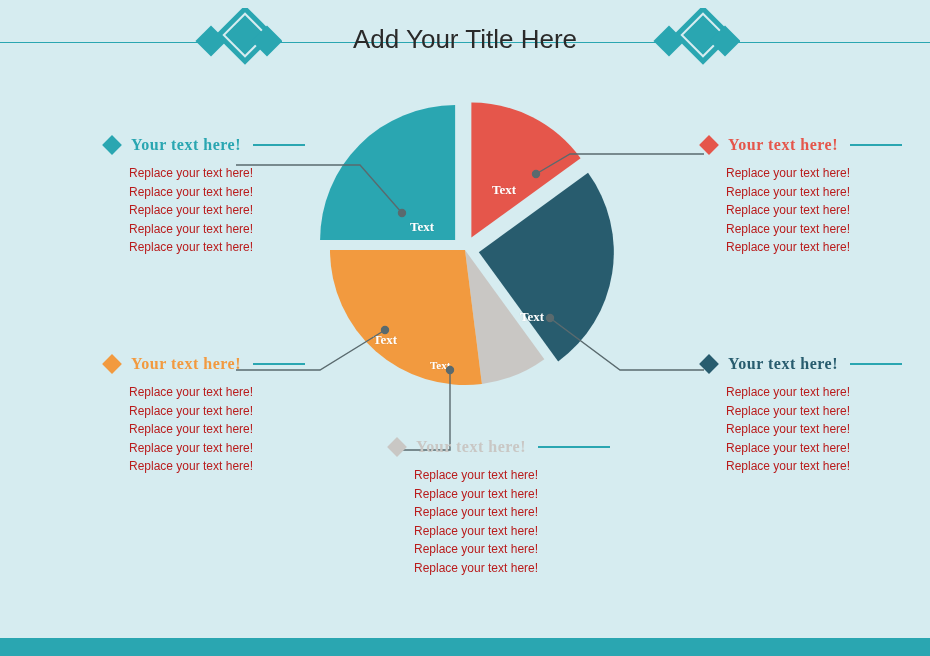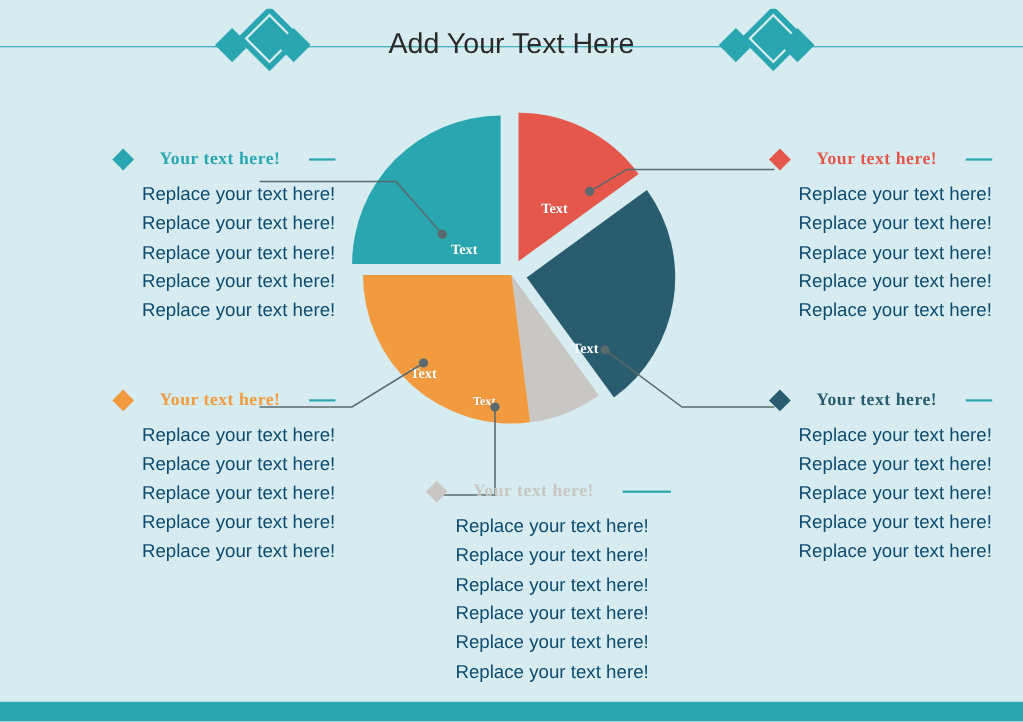--- a/index.html
+++ b/index.html
@@ -5,44 +5,44 @@
   html,body{margin:0;padding:0;width:930px;height:656px;background:#d6ecf0;font-family:Arial,Helvetica,sans-serif;overflow:hidden;position:relative;}
   .hr{position:absolute;left:0;right:0;top:42px;height:0;border-top:1px solid #2aa6b1;}
   .title{position:absolute;left:0;right:0;top:24px;text-align:center;font-size:26px;color:#2a2a2a;font-family:Arial;}
   
   .deco{position:absolute;top:8px;}
   .deco svg{display:block;}
   .deco.left{left:192px;}
   .deco.right{left:650px;}
   
   .callout{position:absolute;width:200px;}
-  .callout .hd{display:flex;align-items:center;gap:26px;font-family:'Comic Sans MS','Chalkboard',cursive;font-size:16px;font-weight:bold;letter-spacing:.5px;}
+  .callout .hd{display:flex;align-items:center;gap:12px;font-family:'Comic Sans MS','Chalkboard',cursive;font-size:16px;font-weight:bold;letter-spacing:.5px;}
   .callout .hd .diamond{width:14px;height:14px;transform:rotate(45deg);}
   .callout .underline{flex:1;height:0;border-bottom:2px solid #2aa6b1;}
-  .callout .body{padding:10px 0 0 24px;font-size:17px;line-height:1.55;color:#0c4a6e;}
+  .callout .body{padding:10px 0 0 24px;font-size:12px;line-height:1.55;color:#b91c1c;}
   
   .c-teal   {color:#2aa6b1;} .b-teal   {background:#2aa6b1;}
   .c-red    {color:#e5564b;} .b-red    {background:#e5564b;}
   .c-orange {color:#f29a3f;} .b-orange {background:#f29a3f;}
   .c-dark   {color:#285c6e;} .b-dark   {background:#285c6e;}
   .c-grey   {color:#c9c7c4;} .b-grey   {background:#c9c7c4;}
   
   .pie{position:absolute;left:310px;top:95px;width:310px;height:310px;}
   .slice-label{position:absolute;color:#fff;font-family:'Comic Sans MS',cursive;font-size:13px;font-weight:bold;text-shadow:0 0 2px rgba(0,0,0,.1);margin-top:24px;}
   
   .leader{position:absolute;stroke:#5a6a6e;stroke-width:1.4;fill:none;}
   .leader circle{fill:#5a6a6e;}
   
   .footer-bar{position:absolute;left:0;right:0;bottom:0;height:18px;background:#2aa6b1;}
 </style>
 </head>
 <body>
 
 <div class="hr"></div>
-<div class="title">Add Your Text Here</div>
+<div class="title">Add Your Title Here</div>
 
 <div class="deco left">
   <svg width="90" height="60">
     <rect x="8" y="22" width="22" height="22" transform="rotate(45 19 33)" fill="#2aa6b1"></rect>
     <rect x="32" y="6" width="42" height="42" transform="rotate(45 53 27)" fill="#2aa6b1"></rect>
     <rect x="38" y="12" width="30" height="30" transform="rotate(45 53 27)" fill="none" stroke="#d6ecf0" stroke-width="2"></rect>
     <rect x="64" y="22" width="22" height="22" transform="rotate(45 75 33)" fill="#2aa6b1"></rect>
   </svg>
 </div>
 <div class="deco right">

